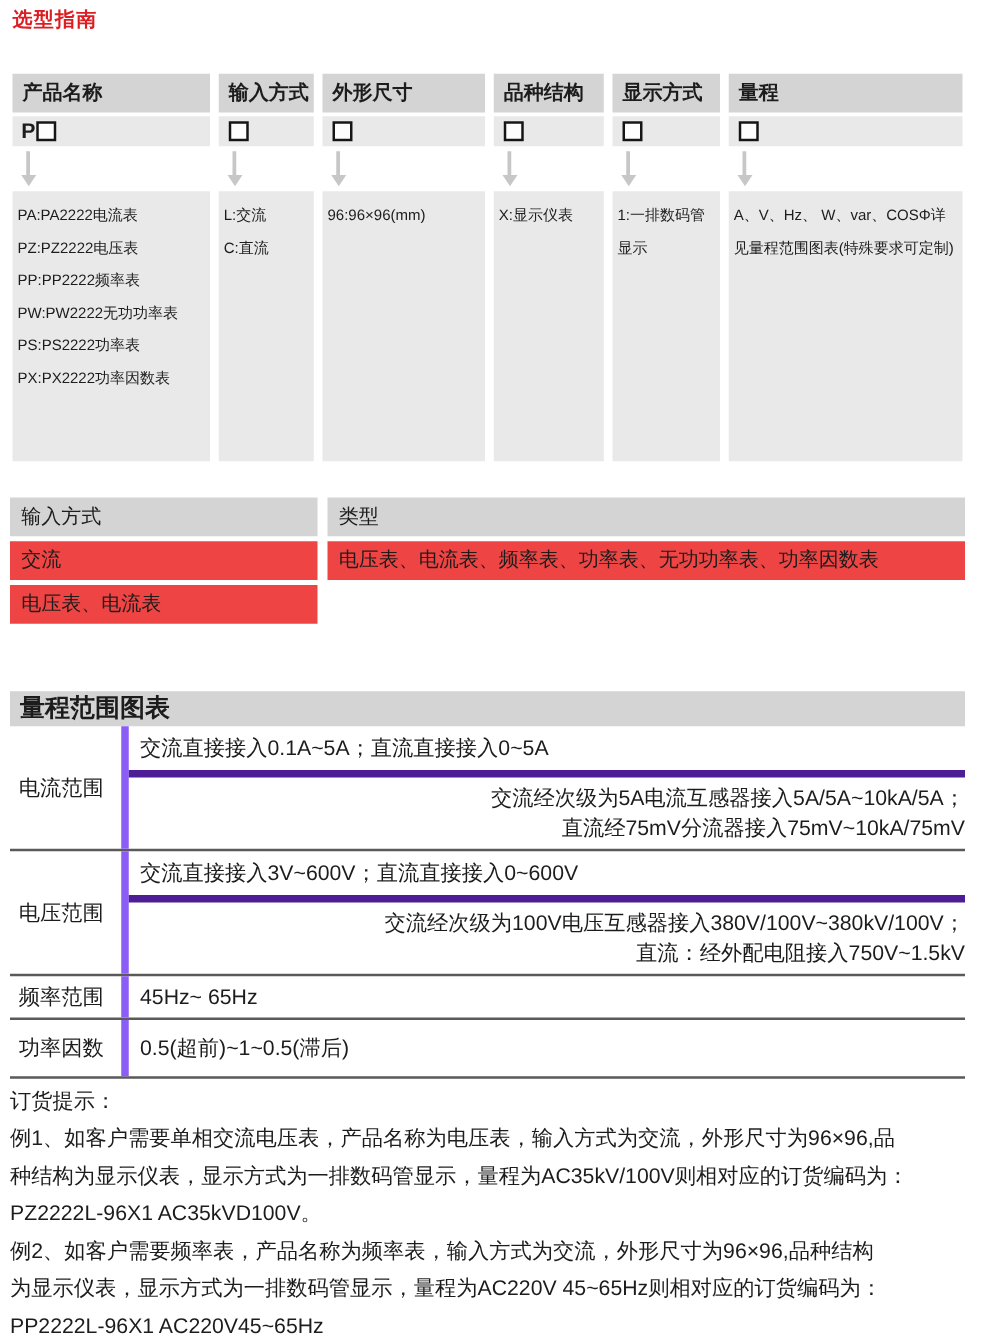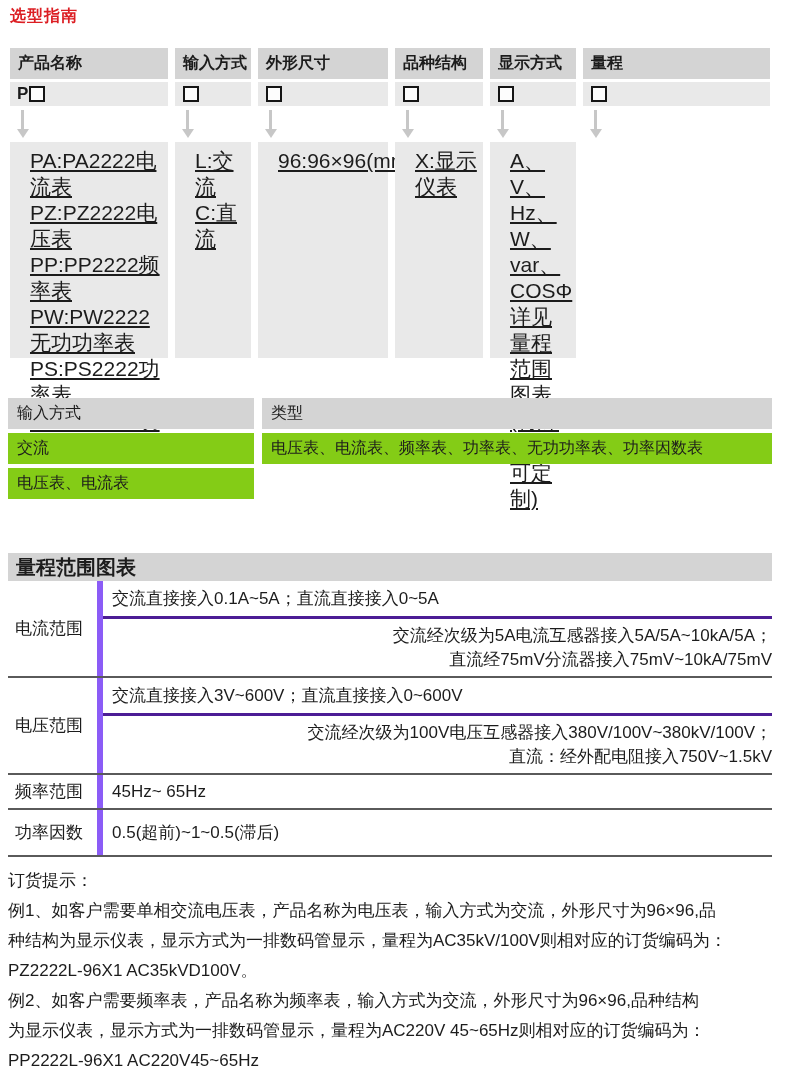--- a/index.html
+++ b/index.html
@@ -10,21 +10,21 @@
     color:#1c1c1c;
   }
   
   .page-title {
     position:absolute; left:10px; top:6px;
     font-size:16px; font-weight:bold; color:#dc1e23;
     letter-spacing:1px;
   }
   
   .sel-table {
-    position:absolute; left:10px; top:48px;
+    position:absolute; left:10px; top:59px;
     display:grid;
     grid-template-columns:158px 76px 130px 88px 86px 187px;
     grid-template-rows:31px 24px 30px 216px;
     column-gap:7px; row-gap:3px;
   }
   .sel-head {
     background:#d4d4d4; font-size:16px; font-weight:bold;
     display:flex; align-items:center; padding-left:8px;
   }
   .sel-code {
@@ -37,50 +37,49 @@
   }
   .sel-arrowcell { background:#fff; }
   .arrow { width:12px; margin-left:7px; padding-top:1px; }
   .arrow-shaft { width:3px; height:19px; margin-left:4px; background:#c7c7c7; }
   .arrow-head {
     width:0; height:0;
     border-left:6px solid transparent; border-right:6px solid transparent;
     border-top:9px solid #c7c7c7;
   }
   .sel-content {
-    background:#e9e9e9; font-size:21px; line-height:26px;
-    padding:6px 4px 4px 20px;
-    text-decoration:underline;
+    background:#e9e9e9; font-size:12px; line-height:26px;
+    padding:6px 4px 4px 4px;
   }
   
   .io-table {
     position:absolute; left:8px; top:398px;
     display:grid;
     grid-template-columns:246px 510px;
     grid-template-rows:31px 31px 31px;
     column-gap:8px; row-gap:4px;
     font-size:16px;
   }
   .io-cell {
-    background:#84cc16; display:flex; align-items:center; padding-left:9px;
+    background:#ef4444; display:flex; align-items:center; padding-left:9px;
   }
   .io-cell.hdr { background:#d4d4d4; }
   
   .rng-table { position:absolute; left:8px; top:553px; width:764px; font-size:17px; }
   .rng-title {
     height:28px; line-height:28px; background:#d4d4d4;
     font-weight:bold; font-size:20px; padding-left:8px;
   }
   .rng-row { display:flex; border-bottom:2px solid #5a5a5a; }
   .rng-label {
     width:95px; flex:0 0 95px; border-right:6px solid #8b5cf6;
     display:flex; align-items:center; padding-left:7px; white-space:nowrap;
   }
   .rng-content { flex:1; min-width:0; }
-  .rng-sub1 { border-bottom:3px solid #4c1d95; padding:6px 0 5px 9px; line-height:24px; white-space:nowrap; }
+  .rng-sub1 { border-bottom:6px solid #4c1d95; padding:6px 0 5px 9px; line-height:24px; white-space:nowrap; }
   .rng-sub2 { padding:5px 0 4px 9px;text-align:right; }
   .rng-line { line-height:24px; white-space:nowrap; }
   .rng-single { display:flex; align-items:center; padding-left:9px; white-space:nowrap; }
   .rng-single.freq { height:33px; }
   .rng-single.pf { height:45px; }
   
   .notes { position:absolute; left:8px; top:866px; font-size:17px; }
   .note-line { line-height:30px; white-space:nowrap; }
 </style>
 </head>
@@ -169,20 +168,23 @@
   </div>
   <div class="sel-content">
     <div>L:交流</div>
     <div>C:直流</div>
   </div>
   <div class="sel-content">
     <div>96:96×96(mm)</div>
   </div>
   <div class="sel-content">
     <div>X:显示仪表</div>
+  </div>
+  <div class="sel-content">
+    <div>1:一排数码管显示</div>
   </div>
   <div class="sel-content">
     <div>A、V、Hz、 W、var、COSΦ详见量程范围图表(特殊要求可定制)</div>
   </div>
 </div>
 
 <div class="io-table">
   <div class="io-cell hdr">输入方式</div>
   <div class="io-cell hdr">类型</div>
   <div class="io-cell">交流</div>

